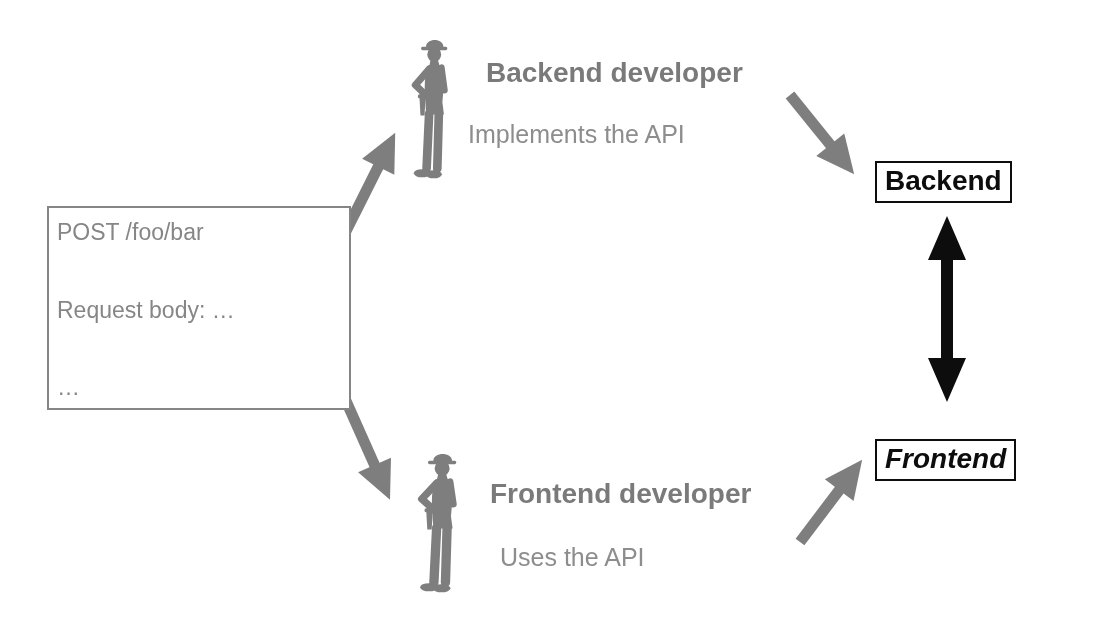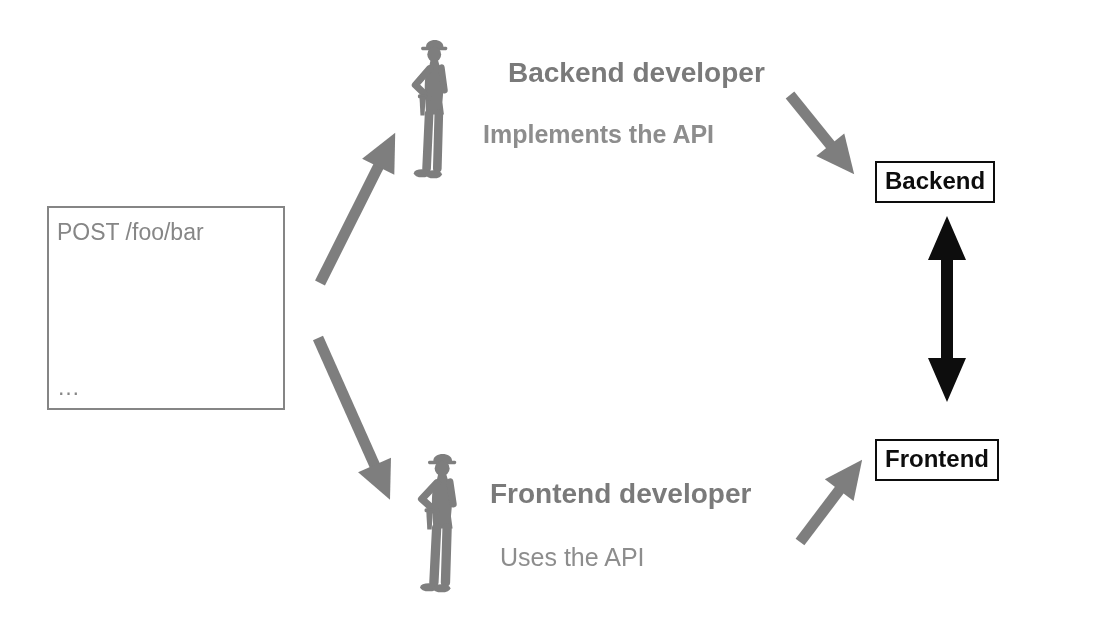--- a/index.html
+++ b/index.html
@@ -19,21 +19,21 @@
     position: absolute;
     left: 0; top: 0;
     width: 1100px;
     height: 619px;
     pointer-events: none;
   }
   .request-box {
     position: absolute;
     left: 47px;
     top: 206px;
-    width: 238px;
+    width: 304px;
     height: 204px;
     border: 2px solid #858585;
     box-sizing: border-box;
     background: #ffffff;
     display: flex;
     flex-direction: column;
     justify-content: space-between;
     padding: 9px 10px 6px 8px;
   }
   .request-line {
@@ -51,37 +51,37 @@
     white-space: nowrap;
   }
   .dev-subtitle {
     position: absolute;
     font-size: 25px;
     font-weight: normal;
     color: #8d8d8d;
     line-height: 30px;
     white-space: nowrap;
   }
-  .backend-title  { left: 508px; top: 57px; }
-  .backend-subtitle { left: 483px; top: 119px; font-weight: bold; }
+  .backend-title  { left: 486px; top: 57px; }
+  .backend-subtitle { left: 468px; top: 119px; }
   .frontend-title { left: 490px; top: 478px; }
   .frontend-subtitle { left: 500px; top: 542px; }
   .node-box {
     position: absolute;
     border: 2.5px solid #0d0d0d;
     background: #ffffff;
     color: #0d0d0d;
-    font-size: 24px;
+    font-size: 28px;
     font-weight: bold;
     line-height: 34px;
     padding: 1px 8px 3px 8px;
     white-space: nowrap;
   }
   .node-backend  { left: 875px; top: 161px; }
-  .node-frontend { left: 875px; top: 439px; }
+  .node-frontend { left: 875px; top: 439px; font-style: italic; }
 </style>
 </head>
 <body>
 
 <div class="canvas">
 
   <svg class="arrows-layer" viewBox="0 0 1100 619" aria-hidden="true">
     <defs>
       <symbol id="worker" viewBox="0 0 70 145">
         <g fill="#7e7e7e">
@@ -130,20 +130,21 @@
 
     <path d="M947,216 L966,260 L953,260 L953,358 L966,358 L947,402 L928,358 L941,358 L941,260 L928,260 Z" fill="#0d0d0d"></path>
 
     <use href="#worker" x="0" y="0" width="70" height="145" transform="translate(397,33) scale(1.02)"></use>
 
     <use href="#worker" x="0" y="0" width="70" height="145" transform="translate(402,447) scale(1.1,1.02)"></use>
   </svg>
 
   <div class="request-box">
     <div class="request-line">POST /foo/bar</div>
+    <div class="request-line">Request body: …</div>
     <div class="request-line">…</div>
   </div>
 
   <div class="dev-title backend-title">Backend developer</div>
   <div class="dev-subtitle backend-subtitle">Implements the API</div>
 
   <div class="dev-title frontend-title">Frontend developer</div>
   <div class="dev-subtitle frontend-subtitle">Uses the API</div>
 
   <div class="node-box node-backend">

